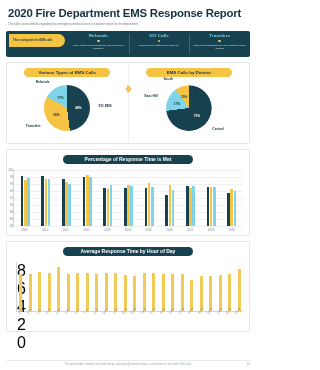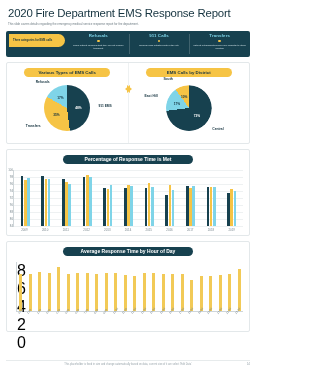--- a/index.html
+++ b/index.html
@@ -12,21 +12,21 @@
   .page {
     position: relative;
     width: 256px; height: 370px;
     background: #ffffff;
     padding: 0;
   }
 
   
   .title {
     font-size: 11.4px;
-    font-weight: normal;
+    font-weight: bold;
     color: #15333f;
     letter-spacing: -0.2px;
     padding: 7px 8px 0 8px;
     line-height: 1.1;
   }
   .subtitle {
     font-size: 2.9px;
     color: #6d7b82;
     padding: 3px 8px 0 8px;
     line-height: 1.3;

